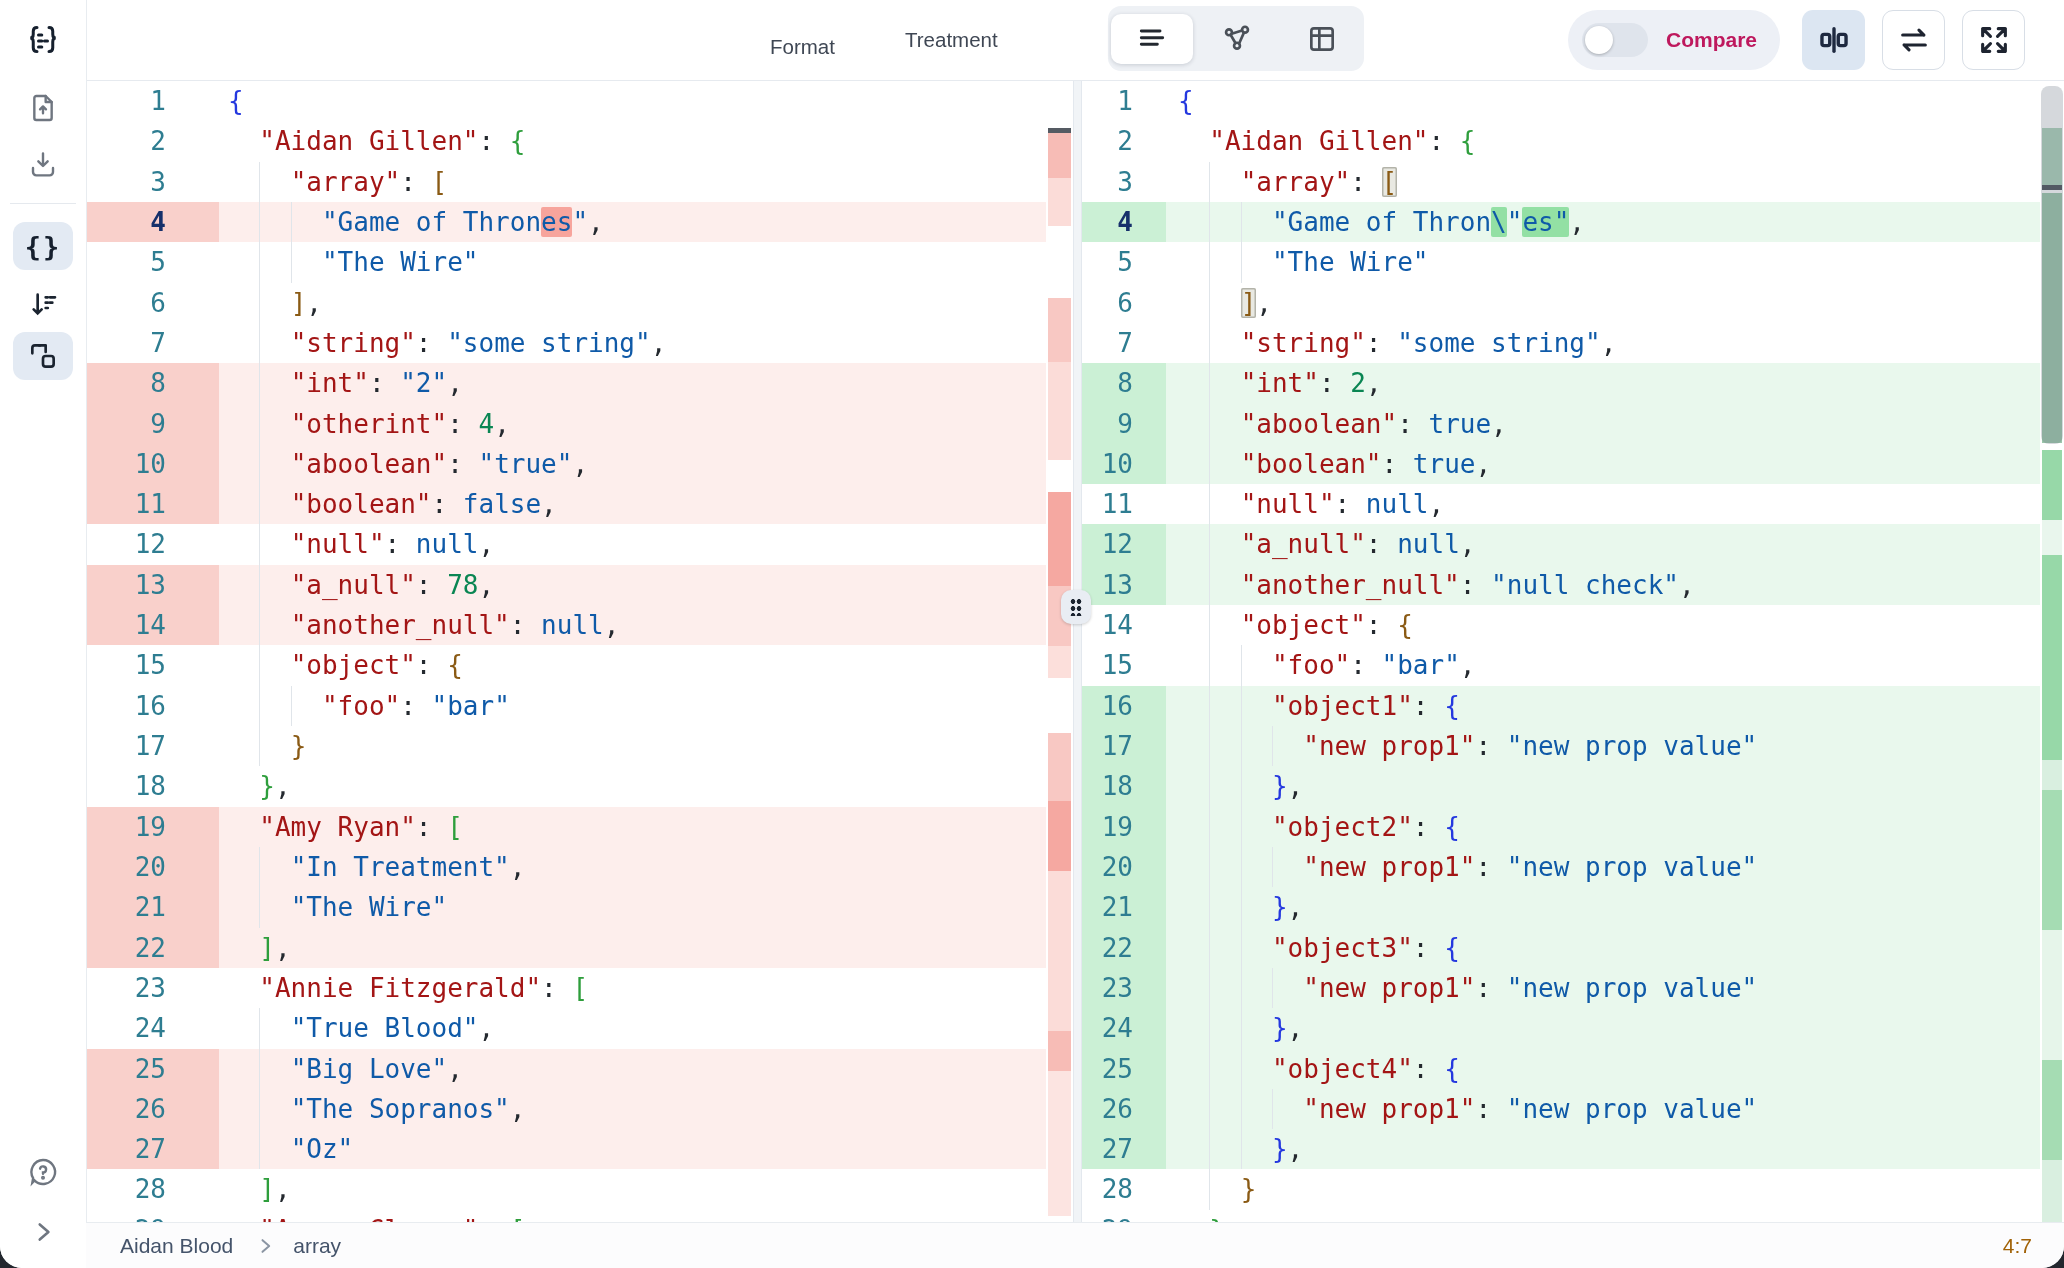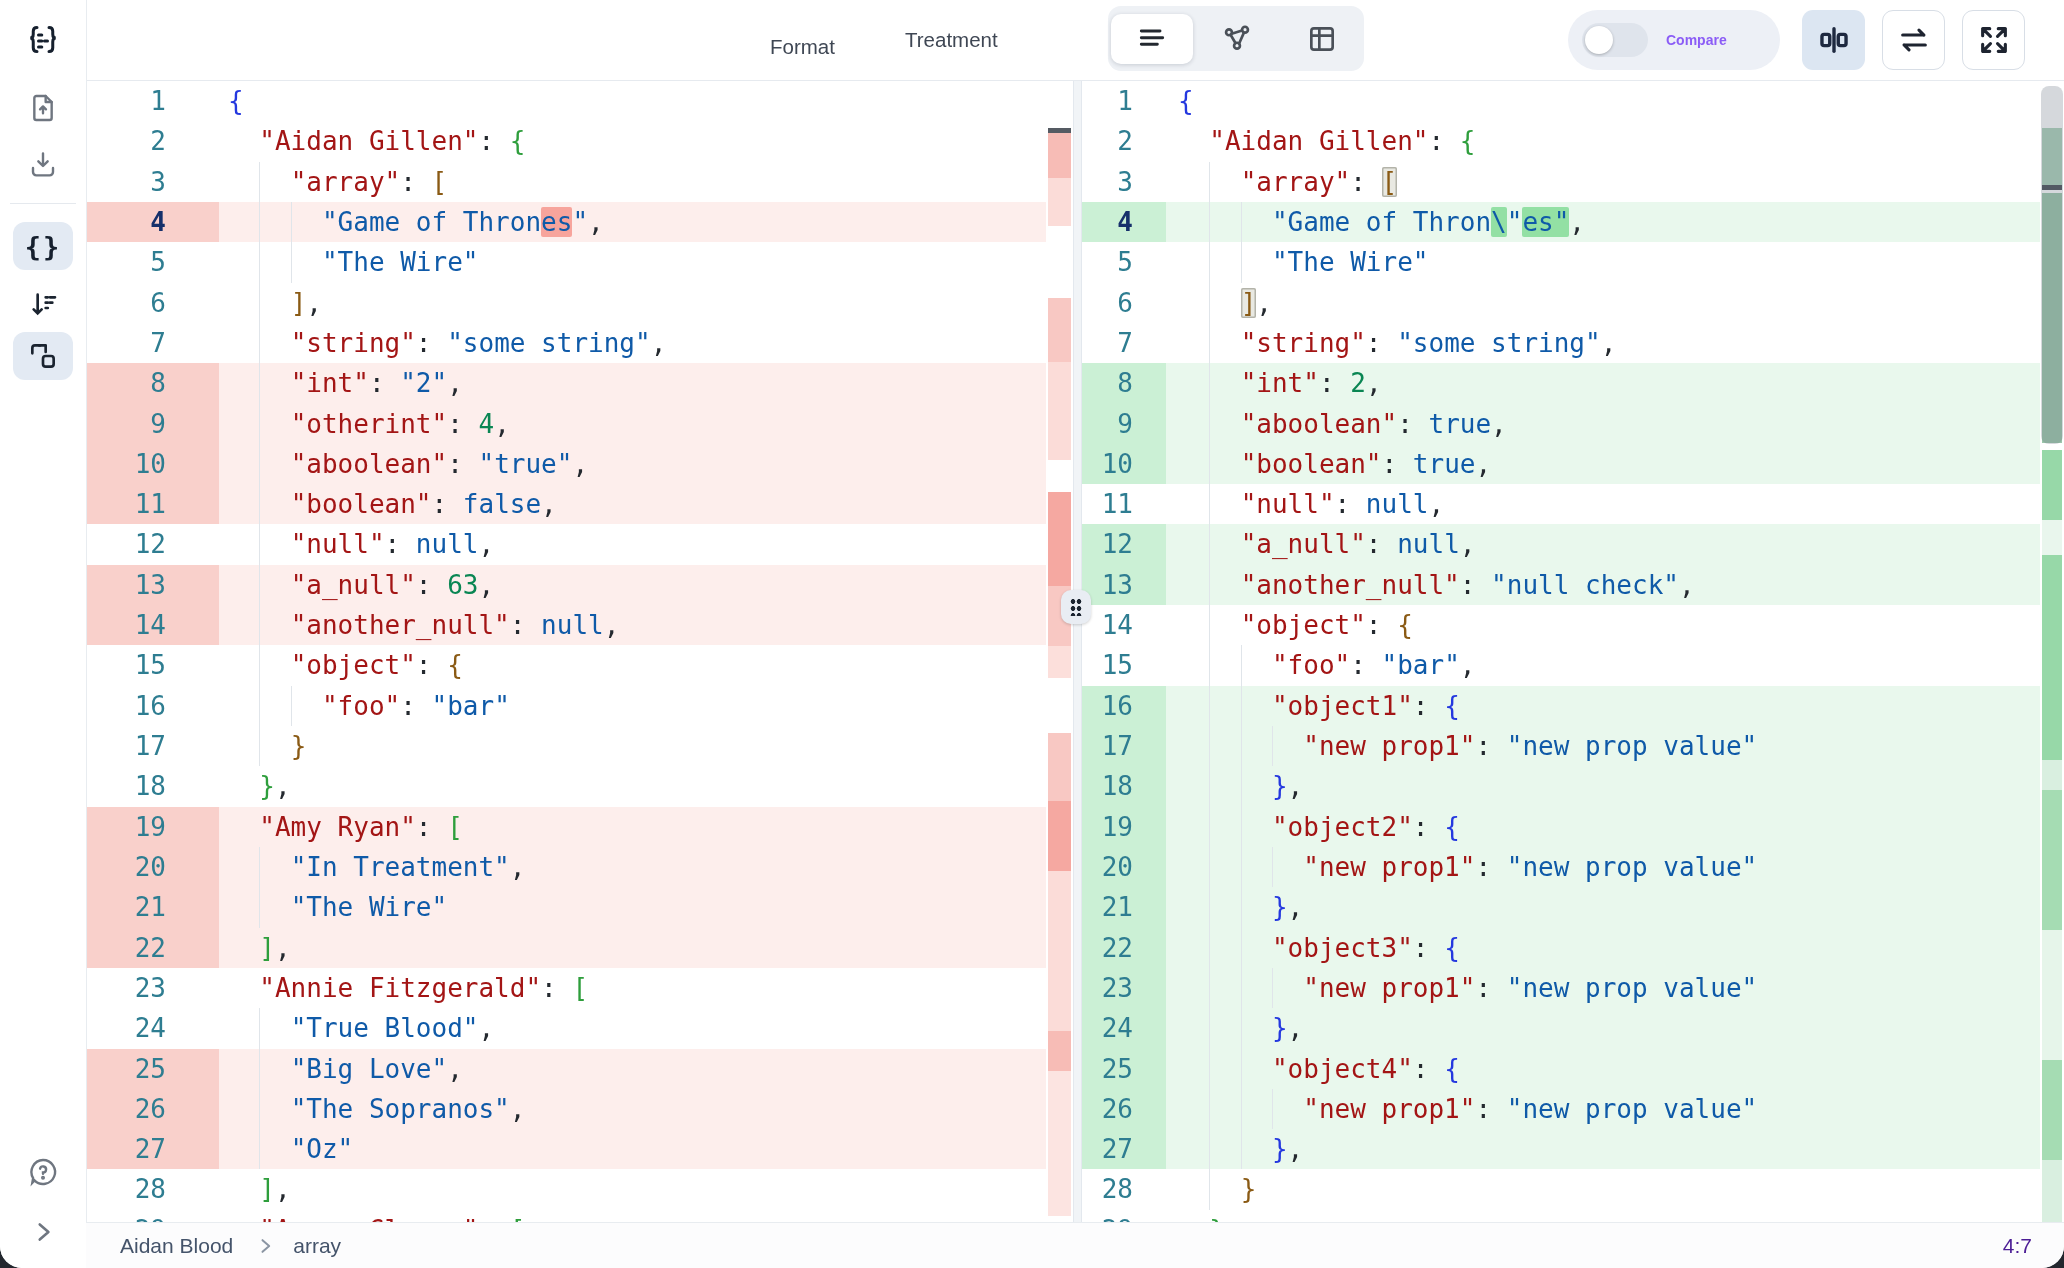--- a/index.html
+++ b/index.html
@@ -17,21 +17,21 @@
   .searchbar .ph{color:#8b94a2;font-size:21px;margin-left:14px;}
   .kbd{position:absolute;right:14px;top:9px;height:31px;padding:0 12px;background:#fff;border-radius:7px;box-shadow:0 1px 2px rgba(0,0,0,.08);
        color:#3c434d;font-size:19px;display:flex;align-items:center;}
   .hbtn{position:absolute;top:0;height:80px;display:flex;align-items:center;color:#3f4754;font-size:20.5px;font-weight:500;cursor:pointer;}
   .seg{position:absolute;left:1022px;top:6px;width:256px;height:65px;background:#eef1f5;border-radius:13px;display:flex;align-items:center;padding:0;}
   .seg .seg-btn{width:82px;height:50px;margin-left:3px;border-radius:10px;display:flex;align-items:center;justify-content:center;cursor:pointer;}
   .seg .seg-btn.active{background:#fff;box-shadow:0 1px 4px rgba(30,40,60,.18);}
   .cmp-pill{position:absolute;left:1482px;top:10px;width:212px;height:60px;background:#edf0f6;border-radius:30px;display:flex;align-items:center;}
   .toggle{width:66px;height:34px;border-radius:17px;background:#dfe4ec;margin-left:14px;position:relative;cursor:pointer;}
   .toggle .knob{position:absolute;left:3px;top:3px;width:28px;height:28px;border-radius:50%;background:#fff;box-shadow:0 1px 3px rgba(0,0,0,.25);}
-  .cmp-label{color:#8b5cf6;font-size:14px;font-weight:600;margin-left:18px;}
+  .cmp-label{color:#be185d;font-size:21px;font-weight:600;margin-left:18px;}
   .icon-btn{position:absolute;top:10px;width:63px;height:60px;border-radius:11px;display:flex;align-items:center;justify-content:center;cursor:pointer;box-sizing:border-box;}
   .icon-btn.active-blue{background:#dce6f2;}
   .icon-btn.bordered{background:#fff;border:1px solid #d8dee6;}
   
   .editor{position:absolute;top:81px;width:960px;height:1141px;overflow:hidden;background:#fff;font-family:"DejaVu Sans Mono",monospace;font-size:26px;}
   .ed-left{left:86px;}
   .ed-right{left:1080px;}
   .row{display:flex;height:40.32px;line-height:40.32px;white-space:pre;}
   .gut{box-sizing:border-box;color:var(--lineNum);text-align:right;flex:0 0 auto;}
   .ed-left .gut{width:133px;padding-right:53px;}
@@ -59,21 +59,21 @@
   .thumb{position:absolute;left:1px;right:1px;border-radius:8px;background:rgba(105,115,128,.28);}
   .divider{position:absolute;left:1073px;top:0;width:7px;height:1222px;background:#f1f4f7;border-left:1px solid #e3e8ee;border-right:1px solid #e3e8ee;z-index:3;}
   .drag-handle{position:absolute;left:1061px;top:590px;width:30px;height:34px;background:#e9edf3;border-radius:10px;box-shadow:0 1px 3px rgba(0,0,0,.18);
        display:flex;align-items:center;justify-content:center;z-index:6;cursor:col-resize;}
   .dots{width:12px;height:18px;
     background:radial-gradient(circle 2.2px,#1b2430 2.2px,transparent 2.6px) 0 0/6px 7px;}
   
   .statusbar{position:absolute;left:86px;top:1222px;width:1978px;height:46px;background:#fcfcfd;border-top:1px solid #e8ecf0;z-index:6;
       display:flex;align-items:center;font-size:21px;color:#44536a;}
   .crumb{cursor:pointer;}
-  .cursorpos{position:absolute;right:32px;color:#4c1d95;}
+  .cursorpos{position:absolute;right:32px;color:#a16207;}
   
   .toast{position:absolute;left:1287px;top:1100px;width:670px;height:103px;background:var(--toastBg);border:1px solid #f1e8cf;border-radius:15px;
      box-shadow:0 12px 30px rgba(80,60,10,.15);display:flex;align-items:center;z-index:10;}
   .toast-text{color:var(--toastText);font-size:27px;font-weight:700;margin-left:22px;}
   svg{display:block;}
 </style>
 </head>
 <body>
 
 <div class="app" style="--key: #a31515; --str: #0f5aa8; --num: #0a8653; --kw: #0f5aa8; --pun: #24292f; --b0: #2438df; --b1: #2e9e3c; --b2: #8a5a14; --lineNum: #2e7d91; --lineNumActive: #16306b; --removedLine: #fdeeec; --removedGut: #f9d0cb; --removedInline: #f7a49c; --addedLine: #e9f8ed; --addedGut: #cbf0d5; --addedInline: #93e0a4; --toastBg: #fdf8e8; --toastText: #dd7817; --warnOrange: #e8820c; --accentBlue: #dce6f2;">
@@ -192,21 +192,21 @@
       <div class="row"><div class="gut">3</div><div class="code"><span class="guide" style="left: 40.28px;"></span><span class="tok w">    </span><span class="tok key">"array"</span><span class="tok pun">: </span><span class="tok b2">[</span></div></div>
       <div class="row diff"><div class="gut active">4</div><div class="code"><span class="guide" style="left: 40.28px;"></span><span class="guide" style="left: 71.56px;"></span><span class="tok w">      </span><span class="tok str">"Game of Thron</span><span class="tok str hl">es</span><span class="tok str">"</span><span class="tok pun">,</span></div></div>
       <div class="row"><div class="gut">5</div><div class="code"><span class="guide" style="left: 40.28px;"></span><span class="guide" style="left: 71.56px;"></span><span class="tok w">      </span><span class="tok str">"The Wire"</span></div></div>
       <div class="row"><div class="gut">6</div><div class="code"><span class="guide" style="left: 40.28px;"></span><span class="tok w">    </span><span class="tok b2">]</span><span class="tok pun">,</span></div></div>
       <div class="row"><div class="gut">7</div><div class="code"><span class="guide" style="left: 40.28px;"></span><span class="tok w">    </span><span class="tok key">"string"</span><span class="tok pun">: </span><span class="tok str">"some string"</span><span class="tok pun">,</span></div></div>
       <div class="row diff"><div class="gut">8</div><div class="code"><span class="guide" style="left: 40.28px;"></span><span class="tok w">    </span><span class="tok key">"int"</span><span class="tok pun">: </span><span class="tok str">"2"</span><span class="tok pun">,</span></div></div>
       <div class="row diff"><div class="gut">9</div><div class="code"><span class="guide" style="left: 40.28px;"></span><span class="tok w">    </span><span class="tok key">"otherint"</span><span class="tok pun">: </span><span class="tok num">4</span><span class="tok pun">,</span></div></div>
       <div class="row diff"><div class="gut">10</div><div class="code"><span class="guide" style="left: 40.28px;"></span><span class="tok w">    </span><span class="tok key">"aboolean"</span><span class="tok pun">: </span><span class="tok str">"true"</span><span class="tok pun">,</span></div></div>
       <div class="row diff"><div class="gut">11</div><div class="code"><span class="guide" style="left: 40.28px;"></span><span class="tok w">    </span><span class="tok key">"boolean"</span><span class="tok pun">: </span><span class="tok kw">false</span><span class="tok pun">,</span></div></div>
       <div class="row"><div class="gut">12</div><div class="code"><span class="guide" style="left: 40.28px;"></span><span class="tok w">    </span><span class="tok key">"null"</span><span class="tok pun">: </span><span class="tok kw">null</span><span class="tok pun">,</span></div></div>
-      <div class="row diff"><div class="gut">13</div><div class="code"><span class="guide" style="left: 40.28px;"></span><span class="tok w">    </span><span class="tok key">"a_null"</span><span class="tok pun">: </span><span class="tok num">63</span><span class="tok pun">,</span></div></div>
+      <div class="row diff"><div class="gut">13</div><div class="code"><span class="guide" style="left: 40.28px;"></span><span class="tok w">    </span><span class="tok key">"a_null"</span><span class="tok pun">: </span><span class="tok num">78</span><span class="tok pun">,</span></div></div>
       <div class="row diff"><div class="gut">14</div><div class="code"><span class="guide" style="left: 40.28px;"></span><span class="tok w">    </span><span class="tok key">"another_null"</span><span class="tok pun">: </span><span class="tok kw">null</span><span class="tok pun">,</span></div></div>
       <div class="row"><div class="gut">15</div><div class="code"><span class="guide" style="left: 40.28px;"></span><span class="tok w">    </span><span class="tok key">"object"</span><span class="tok pun">: </span><span class="tok b2">{</span></div></div>
       <div class="row"><div class="gut">16</div><div class="code"><span class="guide" style="left: 40.28px;"></span><span class="guide" style="left: 71.56px;"></span><span class="tok w">      </span><span class="tok key">"foo"</span><span class="tok pun">: </span><span class="tok str">"bar"</span></div></div>
       <div class="row"><div class="gut">17</div><div class="code"><span class="guide" style="left: 40.28px;"></span><span class="tok w">    </span><span class="tok b2">}</span></div></div>
       <div class="row"><div class="gut">18</div><div class="code"><span class="tok w">  </span><span class="tok b1">}</span><span class="tok pun">,</span></div></div>
       <div class="row diff"><div class="gut">19</div><div class="code"><span class="tok w">  </span><span class="tok key">"Amy Ryan"</span><span class="tok pun">: </span><span class="tok b1">[</span></div></div>
       <div class="row diff"><div class="gut">20</div><div class="code"><span class="guide" style="left: 40.28px;"></span><span class="tok w">    </span><span class="tok str">"In Treatment"</span><span class="tok pun">,</span></div></div>
       <div class="row diff"><div class="gut">21</div><div class="code"><span class="guide" style="left: 40.28px;"></span><span class="tok w">    </span><span class="tok str">"The Wire"</span></div></div>
       <div class="row diff"><div class="gut">22</div><div class="code"><span class="tok w">  </span><span class="tok b1">]</span><span class="tok pun">,</span></div></div>
       <div class="row"><div class="gut">23</div><div class="code"><span class="tok w">  </span><span class="tok key">"Annie Fitzgerald"</span><span class="tok pun">: </span><span class="tok b1">[</span></div></div>

